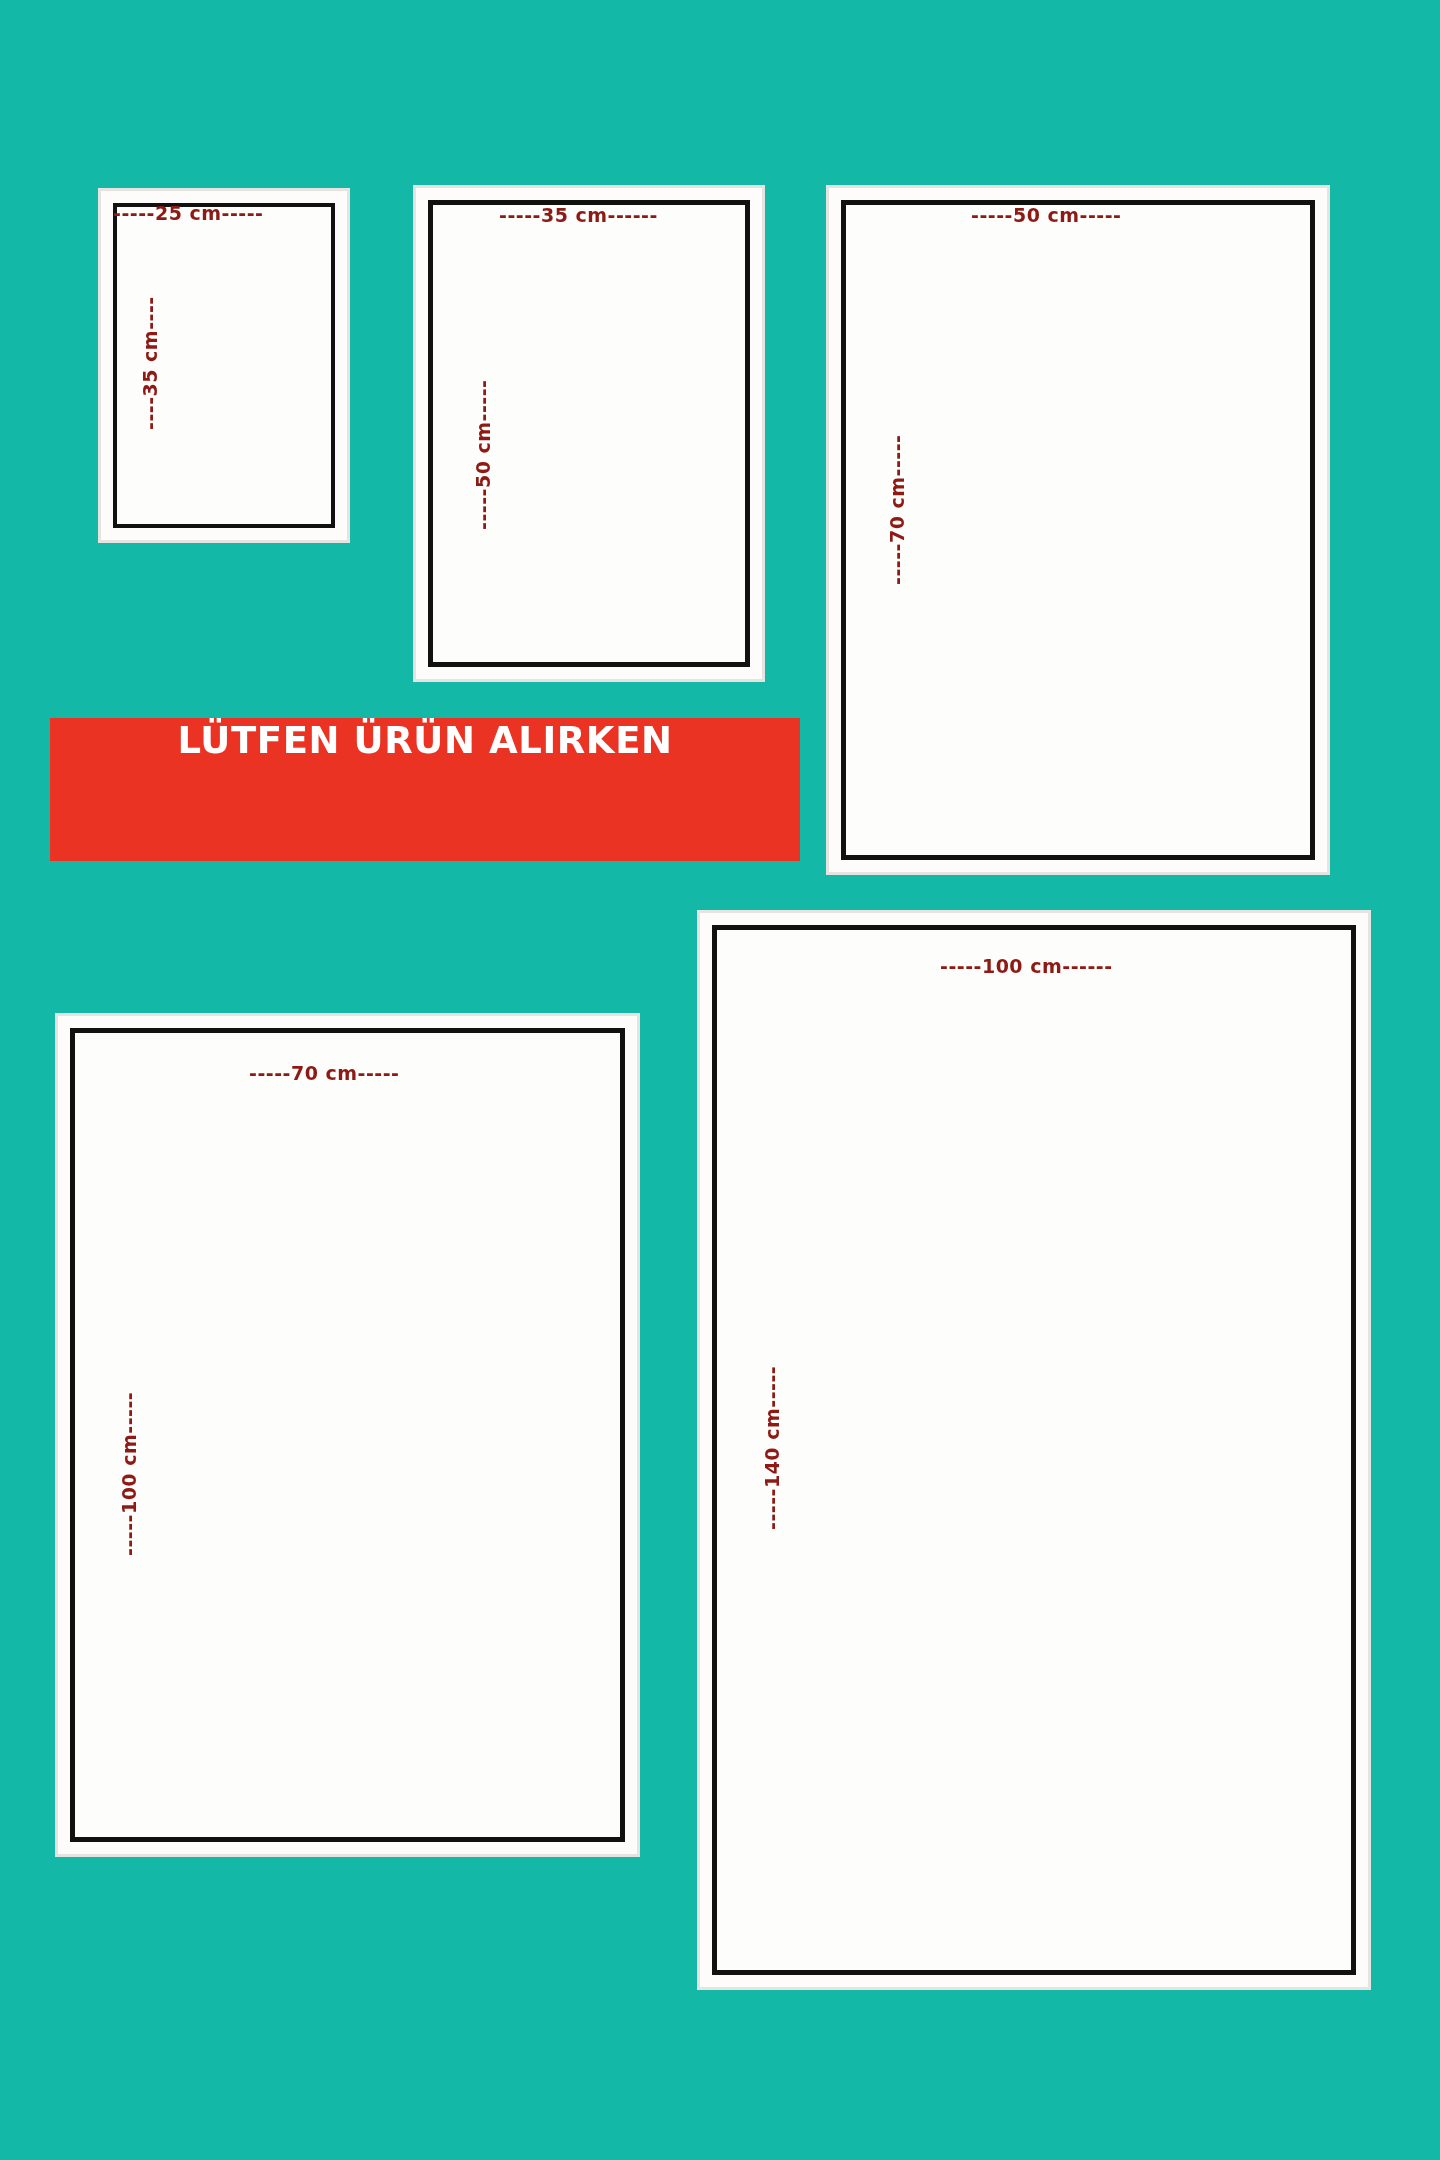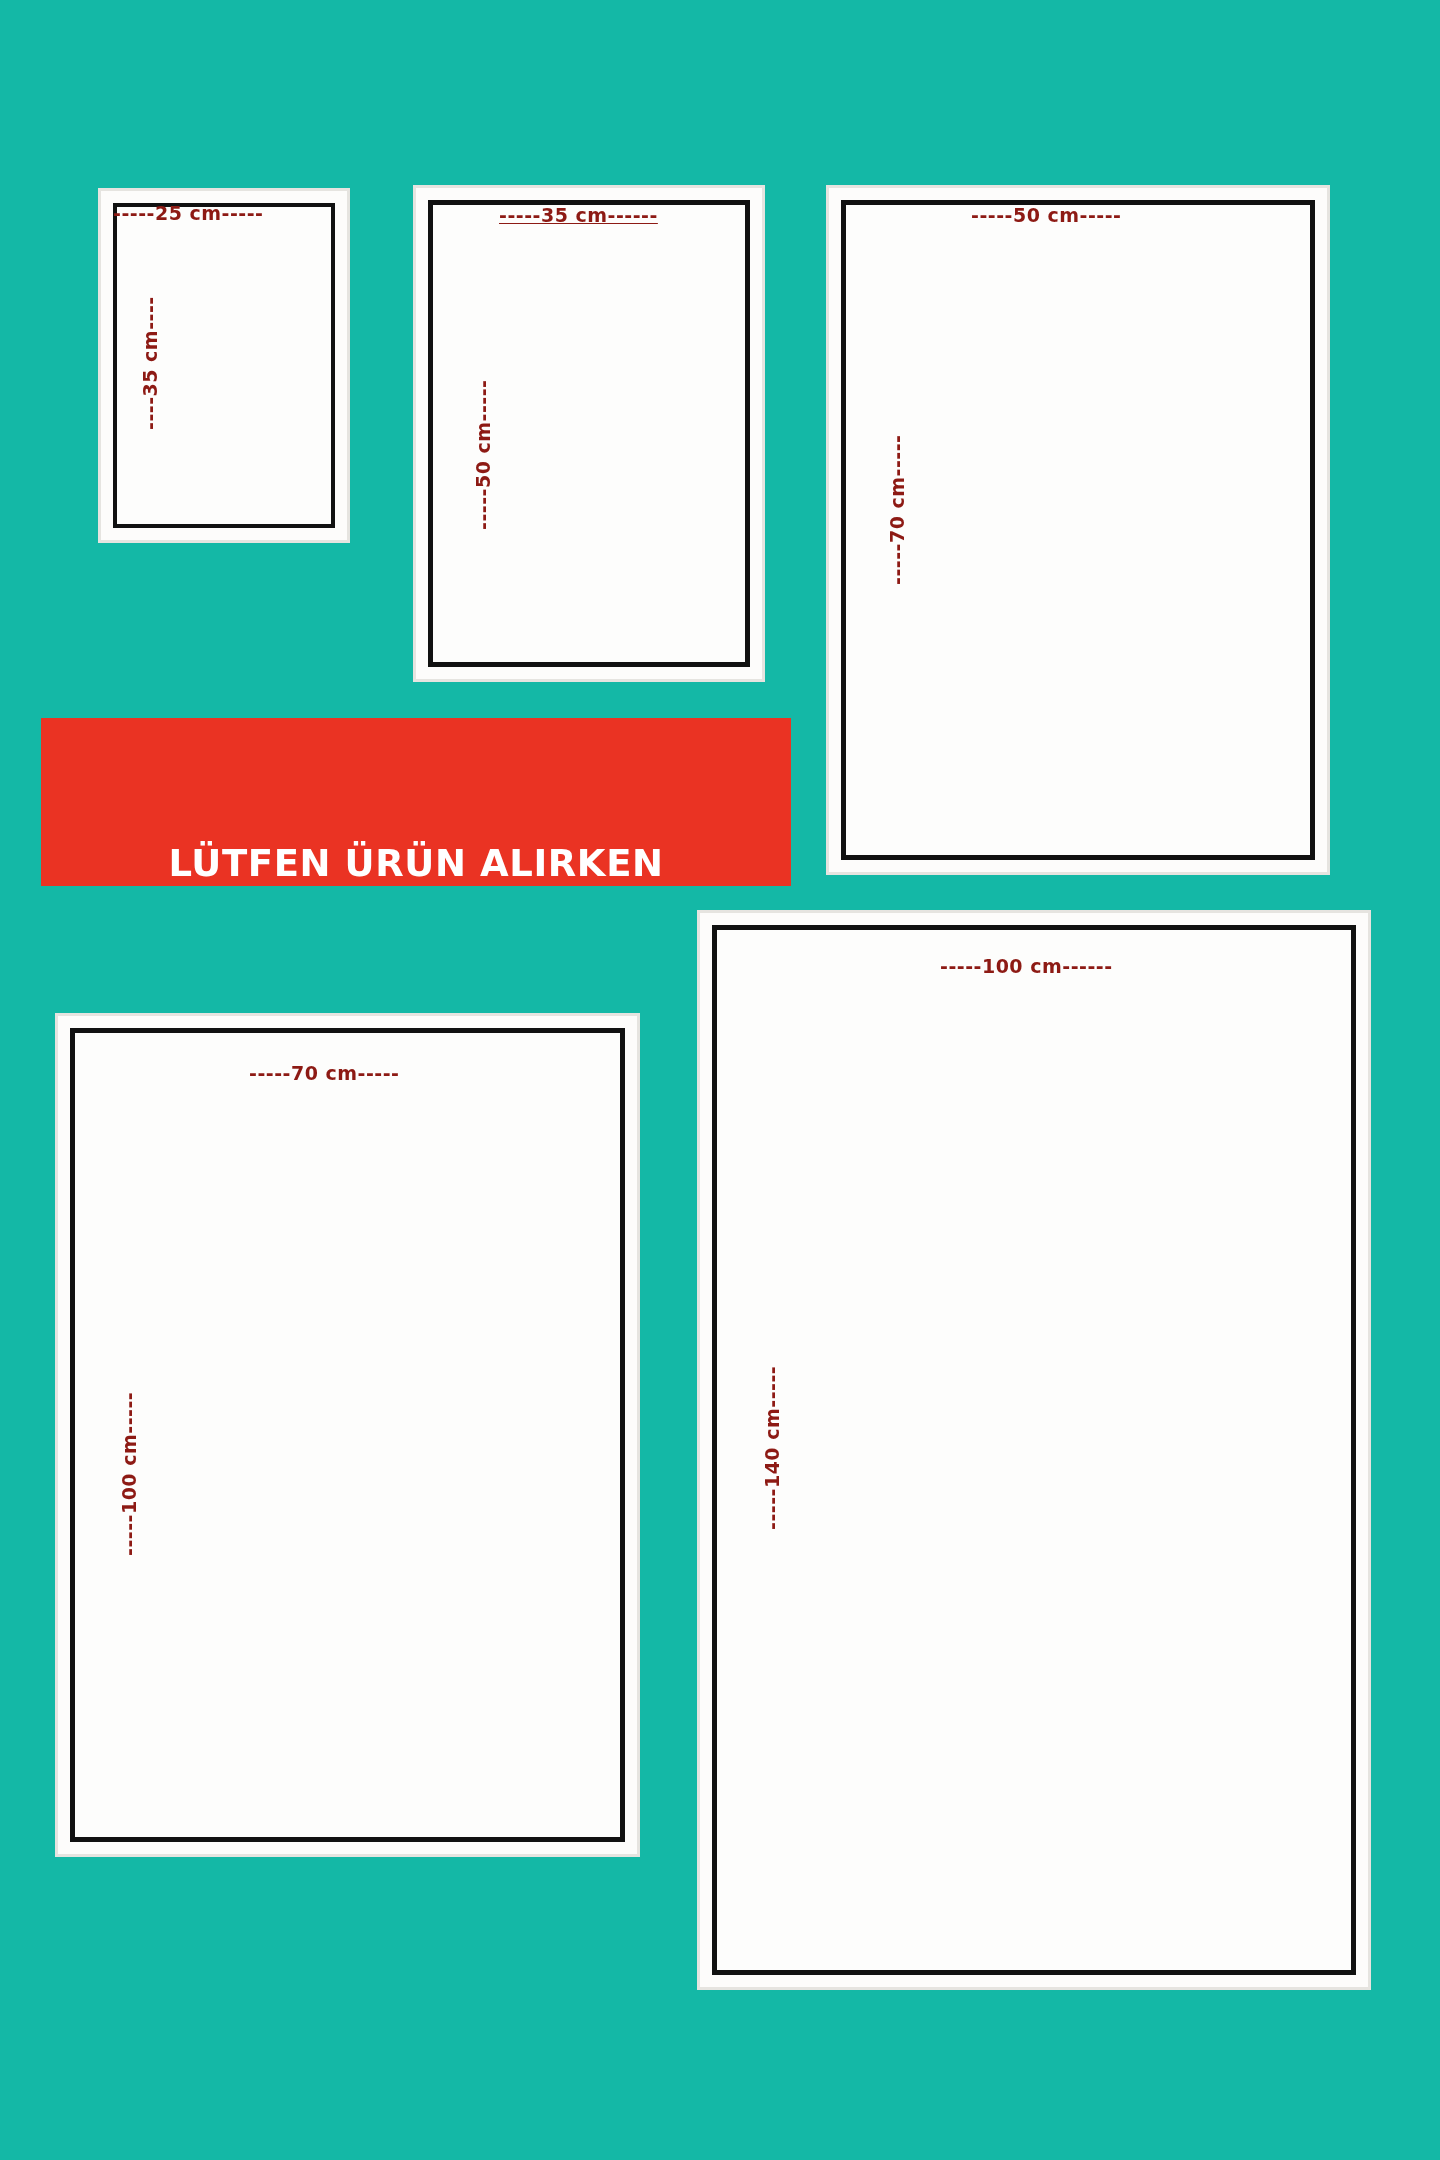--- a/index.html
+++ b/index.html
@@ -56,29 +56,29 @@
     white-space: nowrap;
   }
   .dim.vert {
     transform-origin: 0 0;
     transform: rotate(-90deg);
   }
 
   
   .notice {
     position: absolute;
-    left: 41px;
+    left: 50px;
     top: 718px;
     width: 750px;
-    height: 168px;
+    height: 143px;
     background: #ea3323;
     display: flex;
     flex-direction: column;
     align-items: center;
-    justify-content: flex-end;
+    justify-content: flex-start;
   }
   .notice .line {
     color: #ffffff;
     font-family: "DejaVu Sans", sans-serif;
     font-weight: bold;
     font-size: 37px;
     letter-spacing: 0.6px;
     line-height: 1.22;
     text-align: center;
   }
@@ -90,21 +90,21 @@
 
   <div class="frame thin" style="left:98px; top:188px; width:252px; height:355px;">
     <div class="inner"></div>
   </div>
   <div class="dim" style="left:113px; top:202px;">-----25 cm-----</div>
   <div class="dim vert" style="left:139px; top:430px;">----35 cm----</div>
 
   <div class="frame" style="left:413px; top:185px; width:352px; height:497px;">
     <div class="inner"></div>
   </div>
-  <div class="dim" style="left:499px; top:204px;text-decoration:underline;">-----35 cm------</div>
+  <div class="dim" style="left:499px; top:204px;">-----35 cm------</div>
   <div class="dim vert" style="left:472px; top:530px;">-----50 cm-----</div>
 
   <div class="frame" style="left:826px; top:185px; width:504px; height:690px;">
     <div class="inner"></div>
   </div>
   <div class="dim" style="left:971px; top:204px;">-----50 cm-----</div>
   <div class="dim vert" style="left:886px; top:585px;">-----70 cm-----</div>
 
   <div class="notice">
     <div class="line">LÜTFEN ÜRÜN ALIRKEN</div>

